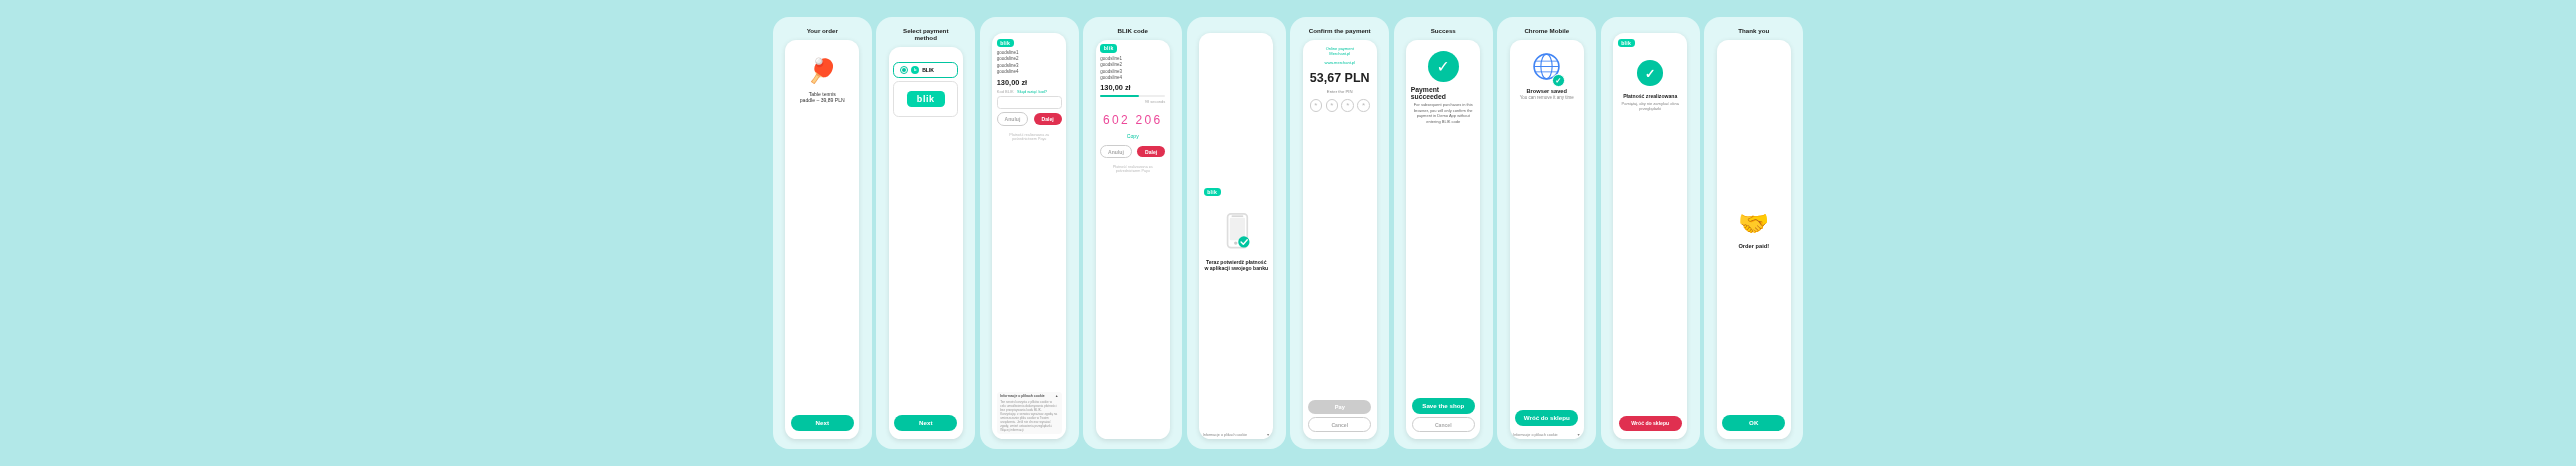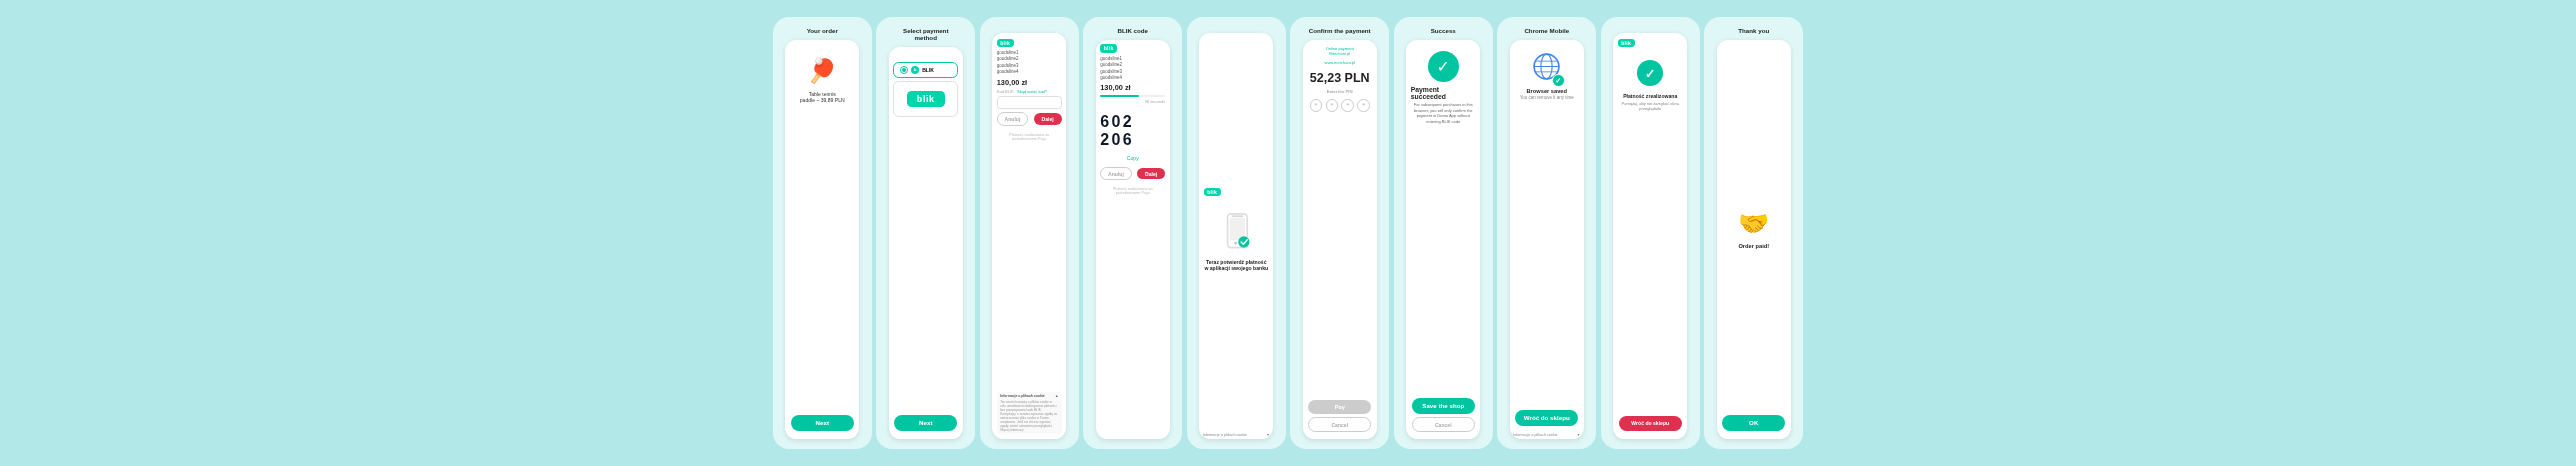--- a/index.html
+++ b/index.html
@@ -265,23 +265,23 @@
       border-radius: 2.3px;
       background: #00c5a0;
     }
     .timer-text {
       font-size: 4px;
       color: #aaa;
       align-self: flex-end;
       margin-bottom: 3.4px;
     }
     .big-code {
-      font-size: 16px;
-      font-weight: 700;
-      color: #0f172a;
+      font-size: 12px;
+      font-weight: 400;
+      color: #ec4899;
       letter-spacing: 2.3px;
       margin: 5.7px 0;
     }
     .copy-link {
       font-size: 5.1px;
       color: #00c5a0;
       cursor: pointer;
       margin-bottom: 5.7px;
     }
     .confirm-text {
@@ -544,21 +544,21 @@
   </div>
 </div>
 
 <div class="screen">
   <div class="screen-title">Confirm the payment</div>
   <div class="phone">
     <div class="phone-inner">
       <div class="online-payment-tag">Online payment</div>
       <div class="merchant-link">Merchant.pl</div>
       <div class="merchant-link">www.merchant.pl</div>
-      <div class="big-amount">52,23 PLN</div>
+      <div class="big-amount">53,67 PLN</div>
       <div class="enter-pin-label">Enter the PIN</div>
       <div class="pin-row">
         <div class="pin-dot">*</div>
         <div class="pin-dot">*</div>
         <div class="pin-dot">*</div>
         <div class="pin-dot">*</div>
       </div>
     </div>
     <div style="padding: 0 5.7px 6.8px; display:flex; flex-direction:column; gap:3.4px;">
       <button class="btn-gray">Pay</button>

